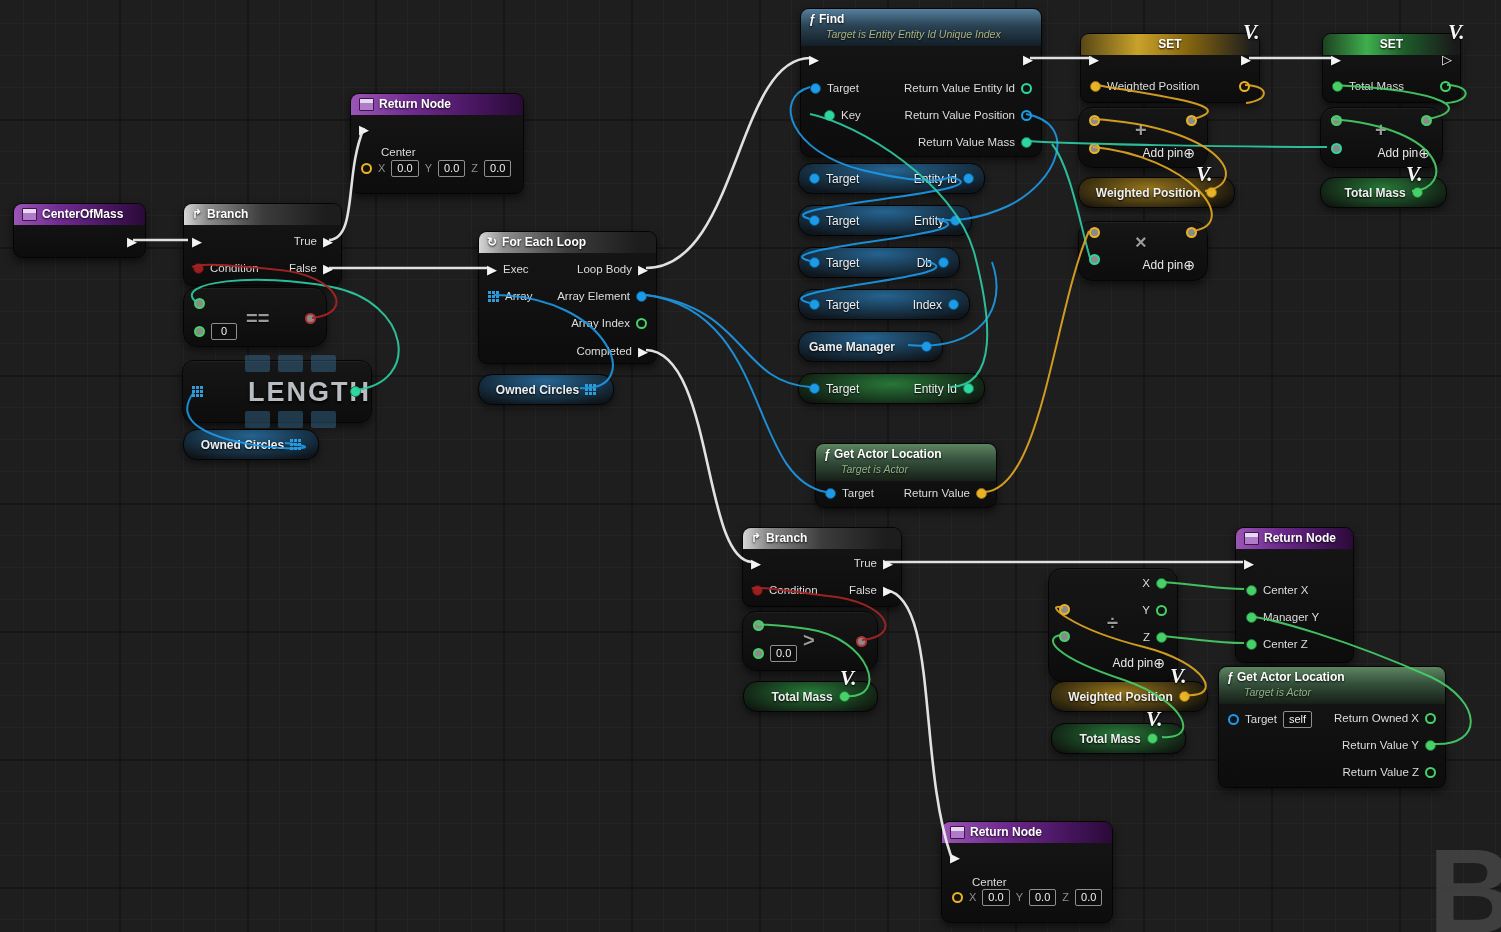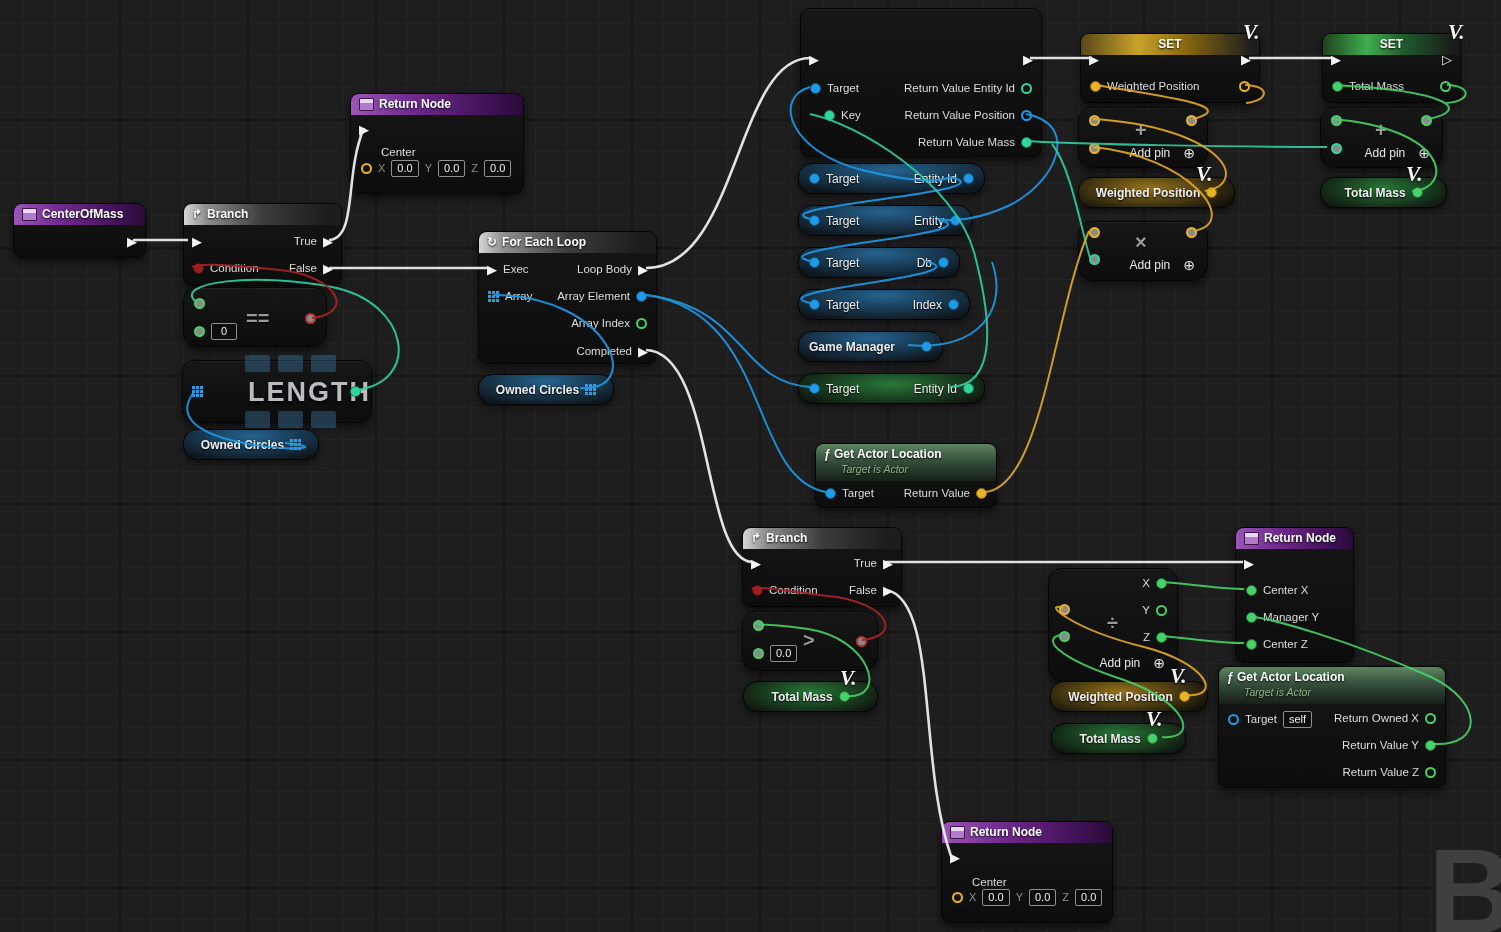--- a/index.html
+++ b/index.html
@@ -64,21 +64,21 @@
     box-shadow:0 3px 7px rgba(0,0,0,.5);display:flex;align-items:center;gap:6px;
     padding:0 10px;color:#eee;font-size:12px;font-weight:bold;text-shadow:0 1px 2px #000;
     justify-content:center;
   }
   .pill-blue{background:radial-gradient(90% 120% at 50% 20%,rgba(48,140,205,.65),rgba(10,18,26,.2) 75%),#10161c;}
   .pill-gold{background:radial-gradient(80% 120% at 45% 35%,rgba(233,180,38,.6),rgba(25,20,6,.15) 75%),#14120c;}
   .pill-green{background:radial-gradient(80% 120% at 50% 35%,rgba(60,200,90,.55),rgba(10,22,12,.15) 75%),#0f140f;}
   .vmark{position:absolute;font-family:"Liberation Serif",serif;font-style:italic;font-weight:bold;
          font-size:21px;color:#f6f6f6;text-shadow:0 1px 2px #000;line-height:1;z-index:30;}
   .op{position:absolute;color:#9a9a9a;font-weight:bold;font-size:20px;line-height:1;text-shadow:0 1px 1px #000;}
-  .addpin{display:flex;align-items:center;gap:13px;color:#e8e8e8;font-size:12px;}
+  .addpin{display:flex;align-items:center;gap:0;color:#e8e8e8;font-size:12px;}
   .addpin .circ::before{content:"⊕";font-size:14px;color:#e8e8e8;}
   .gicon{display:inline-block;width:11px;height:11px;position:relative;flex:none;color:#2f9bd8;}
   .gicon i{position:absolute;left:0;top:0;width:3px;height:3px;background:currentColor;
     box-shadow:4px 0 0 currentColor,8px 0 0 currentColor,0 4px 0 currentColor,4px 4px 0 currentColor,
     8px 4px 0 currentColor,0 8px 0 currentColor,4px 8px 0 currentColor,8px 8px 0 currentColor;}
   .winicon{display:inline-block;width:13px;height:11px;border-radius:1px;flex:none;
     background:linear-gradient(180deg,#e9d8f2 0 4px,#b07cc9 4px);border:1px solid #3a1748;}
   .hicon{font-size:12px;color:#fff;flex:none;}
   .lentxt{position:absolute;left:0;right:0;top:16px;text-align:right;font-size:27px;font-weight:bold;
     letter-spacing:2px;color:#b9bdc2;text-shadow:0 2px 3px #000;}
@@ -222,20 +222,25 @@
   </div>
 
   <div class="pill pill-blue" style="left:478px;top:374px;width:114px">
     <span>Owned Circles</span>
     <span class="gicon">
         <i></i>
       </span>
   </div>
 
   <div class="node" style="left:800px;top:8px;width:240px;height:147px">
+    <div class="hdr hdr2 hdr-blue">
+      <span class="hicon">ƒ</span>
+      <span>Find</span>
+      <span class="sub">Target is Entity Entity Id Unique Index</span>
+    </div>
     <div class="prow" style="top:42px;left:8px">
         <span class="exec"></span>
       </div>
     <div class="prow r" style="top:42px;right:8px;left:180px">
         <span class="exec"></span>
       </div>
     <div class="prow" style="top:71px;left:9px">
       <span class="pin f-blue"></span>
       <span class="pl">Target</span>
       </div>

